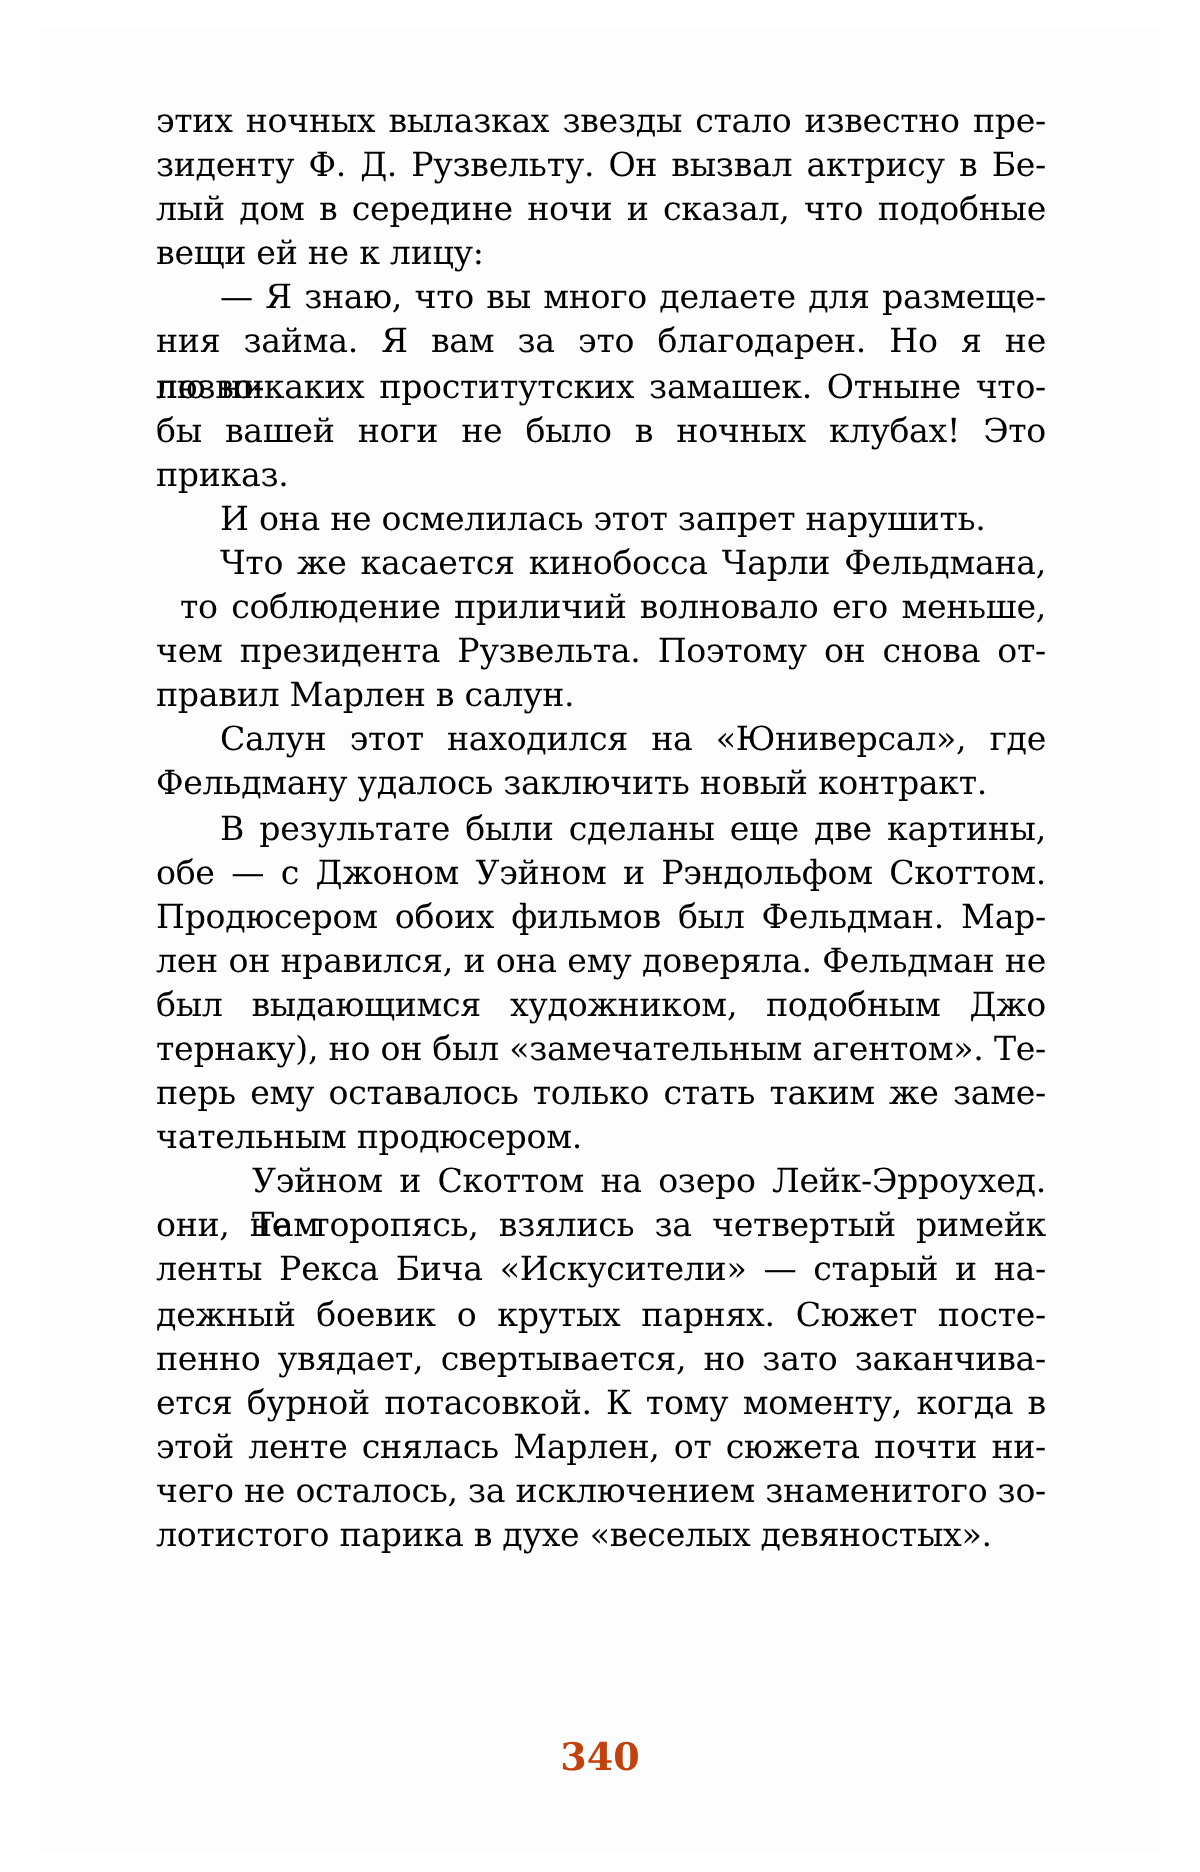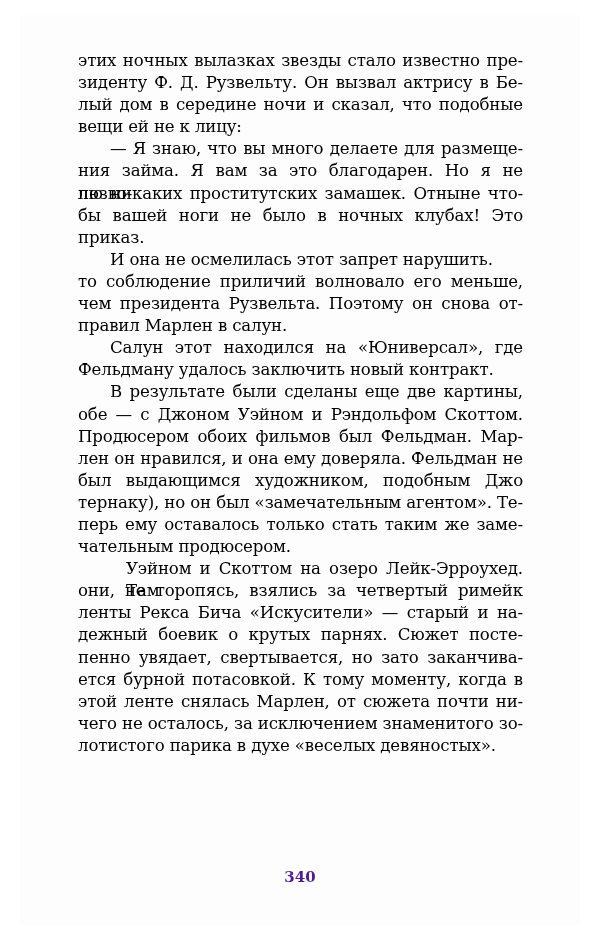--- a/index.html
+++ b/index.html
@@ -46,41 +46,42 @@
       padding-left: 32px;
     }
     .page-number {
       position: absolute;
       left: 0;
       width: 600px;
       top: 868px;
       text-align: center;
       font-family: "DejaVu Serif", "Liberation Serif", serif;
       font-weight: bold;
-      font-size: 15px;
-      color: #4c1d95;
+      font-size: 19px;
+      color: #c2410c;
     }
   </style>
 </head>
 <body>
 
 <div class="page"></div>
 
 <div class="text-block" id="text-block">
     <span class="line" style="text-align-last: justify; white-space: normal;">этих ночных вылазках звезды стало известно пре-</span>
     <span class="line" style="text-align-last: justify; white-space: normal;">зиденту Ф. Д. Рузвельту. Он вызвал актрису в Бе-</span>
     <span class="line" style="text-align-last: justify; white-space: normal;">лый дом в середине ночи и сказал, что подобные</span>
     <span class="line last">вещи ей не к лицу:</span>
     <span class="line indent" style="text-align-last: justify; white-space: normal;">— Я знаю, что вы много делаете для размеще-</span>
     <span class="line" style="text-align-last: justify; white-space: normal;">ния займа. Я вам за это благодарен. Но я не позво-</span>
     <span class="line" style="text-align-last: justify; white-space: normal;">лю никаких проститутских замашек. Отныне что-</span>
     <span class="line" style="text-align-last: justify; white-space: normal;">бы вашей ноги не было в ночных клубах! Это</span>
     <span class="line last">приказ.</span>
     <span class="line indent last">И она не осмелилась этот запрет нарушить.</span>
-    <span class="line" style="text-align-last: justify; white-space: normal;">то соблюдение приличий волновало его меньше,</span>
+    <span class="line indent" style="text-align-last: justify; white-space: normal;">Что же касается кинобосса Чарли Фельдмана,</span>
+    <span class="line" style="text-align-last: justify; white-space: normal; margin-left: 12px;">то соблюдение приличий волновало его меньше,</span>
     <span class="line" style="text-align-last: justify; white-space: normal;">чем президента Рузвельта. Поэтому он снова от-</span>
     <span class="line last">правил Марлен в салун.</span>
     <span class="line indent" style="text-align-last: justify; white-space: normal;">Салун этот находился на «Юниверсал», где</span>
     <span class="line last">Фельдману удалось заключить новый контракт.</span>
     <span class="line indent" style="text-align-last: justify; white-space: normal;">В результате были сделаны еще две картины,</span>
     <span class="line" style="text-align-last: justify; white-space: normal;">обе — с Джоном Уэйном и Рэндольфом Скоттом.</span>
     <span class="line" style="text-align-last: justify; white-space: normal;">Продюсером обоих фильмов был Фельдман. Мар-</span>
     <span class="line" style="text-align-last: justify; white-space: normal;">лен он нравился, и она ему доверяла. Фельдман не</span>
     <span class="line" style="text-align-last: justify; white-space: normal;">был выдающимся художником, подобным Джо</span>
     <span class="line" style="text-align-last: justify; white-space: normal;">тернаку), но он был «замечательным агентом». Те-</span>

